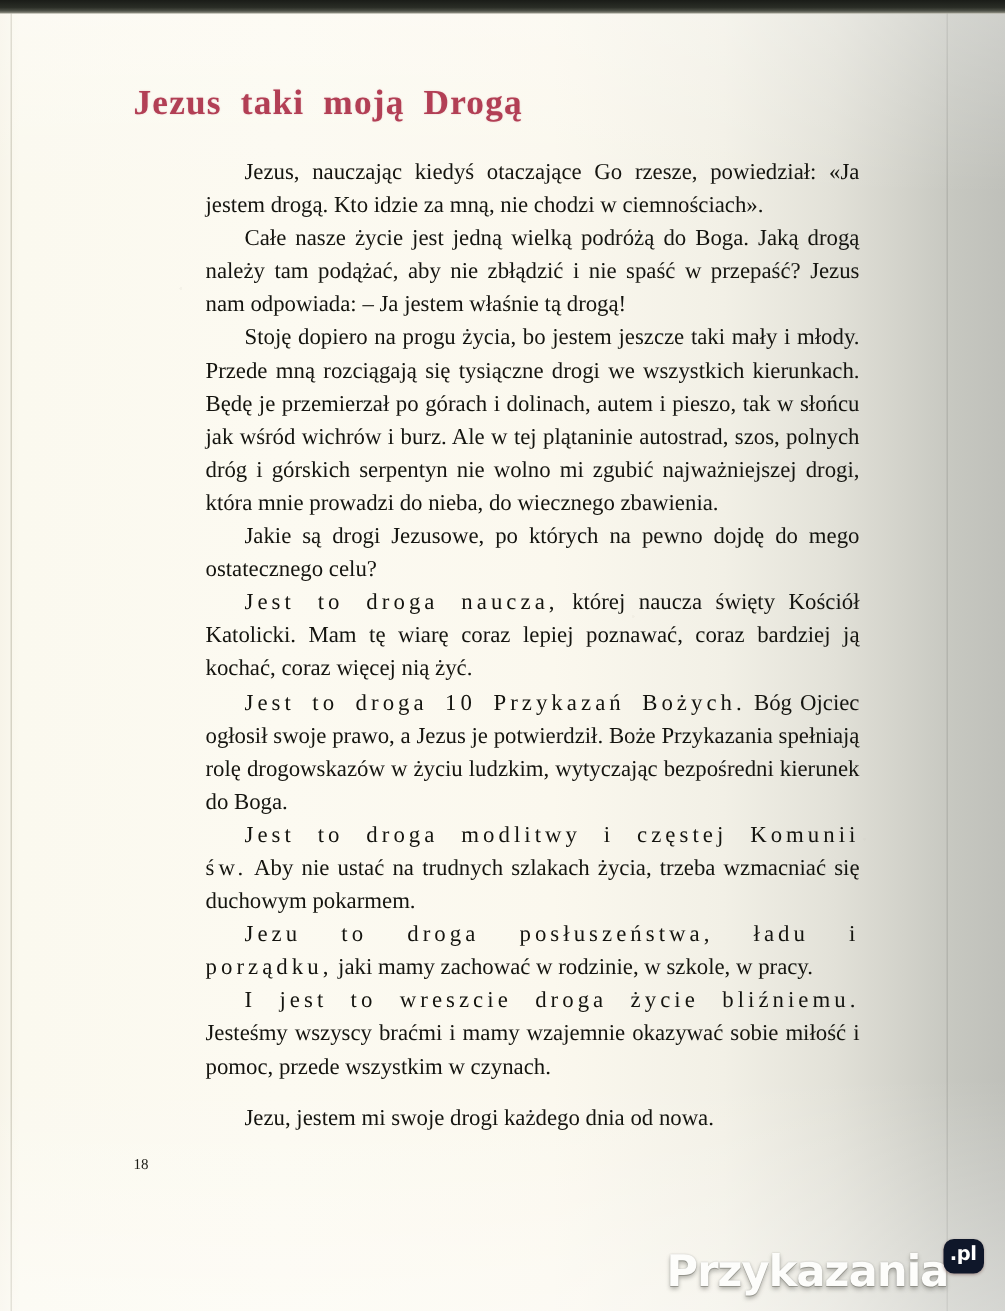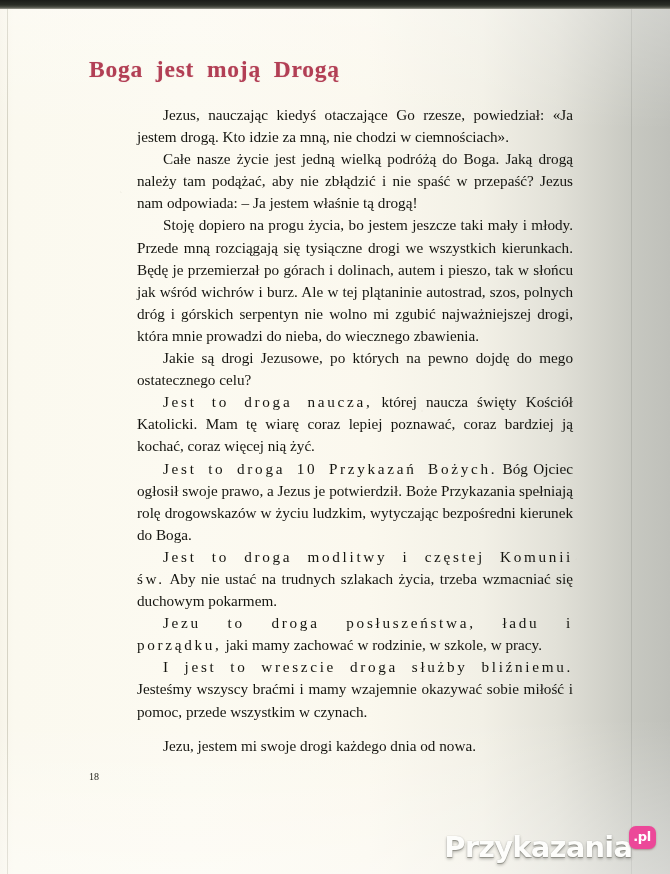--- a/index.html
+++ b/index.html
@@ -147,21 +147,21 @@
     color: #fdfdfb;
     text-shadow:
       0 1px 0 rgba(120,120,112,0.55),
       0 2px 3px rgba(90,90,84,0.45),
       0 0 1px rgba(110,110,104,0.40);
     line-height: 30px;
   }
   .watermark-badge {
     margin-left: -3px;
     margin-top: -6px;
-    background: #ec4899;
+    background: #0f172a;
     color: #ffffff;
     font-size: 13px;
     font-weight: 700;
     line-height: 20px;
     padding: 1px 5px 2px 4px;
     border-radius: 7px;
     box-shadow: 0 1px 2px rgba(80,30,25,0.35);
     letter-spacing: -0.3px;
   }
 
@@ -189,21 +189,21 @@
   <div class="paper">
     <div class="paper-edge-left"></div>
     <div class="paper-edge-right"></div>
     <div class="paper-shade"></div>
   </div>
 
   <div class="grain"></div>
 
   <div class="text-column">
 
-    <h1 class="page-title">Boga jest moją Drogą</h1>
+    <h1 class="page-title">Jezus taki moją Drogą</h1>
 
     <div class="body-copy">
 
       <p>
         <span>Jezus, nauczając kiedyś otaczające Go rzesze, powiedział: «Ja jestem drogą. Kto idzie za mną, nie chodzi w ciemnościach».</span>
       </p>
 
       <p>
         <span>Całe nasze życie jest jedną wielką podróżą do Boga. Jaką drogą należy tam podążać, aby nie zbłądzić i nie spaść w przepaść? Jezus nam odpowiada: – Ja jestem właśnie tą drogą!</span>
       </p>
@@ -226,21 +226,21 @@
 
       <p>
         <span class="tracked">Jest to droga modlitwy i częstej Komunii św.</span><span> Aby nie ustać na trudnych szlakach życia, trzeba wzmacniać się duchowym pokarmem.</span>
       </p>
 
       <p>
         <span class="tracked">Jezu to droga posłuszeństwa, ładu i porządku,</span><span> jaki mamy zachować w rodzinie, w szkole, w pracy.</span>
       </p>
 
       <p>
-        <span class="tracked">I jest to wreszcie droga służby bliźniemu.</span><span> Jesteśmy wszyscy braćmi i mamy wzajemnie okazywać sobie miłość i pomoc, przede wszystkim w czynach.</span>
+        <span class="tracked">I jest to wreszcie droga życie bliźniemu.</span><span> Jesteśmy wszyscy braćmi i mamy wzajemnie okazywać sobie miłość i pomoc, przede wszystkim w czynach.</span>
       </p>
 
       <p style="margin-top:12px;">
         <span>Jezu, jestem mi swoje drogi każdego dnia od nowa.</span>
       </p>
 
     </div>
   </div>
 
   <div class="page-number">18</div>

